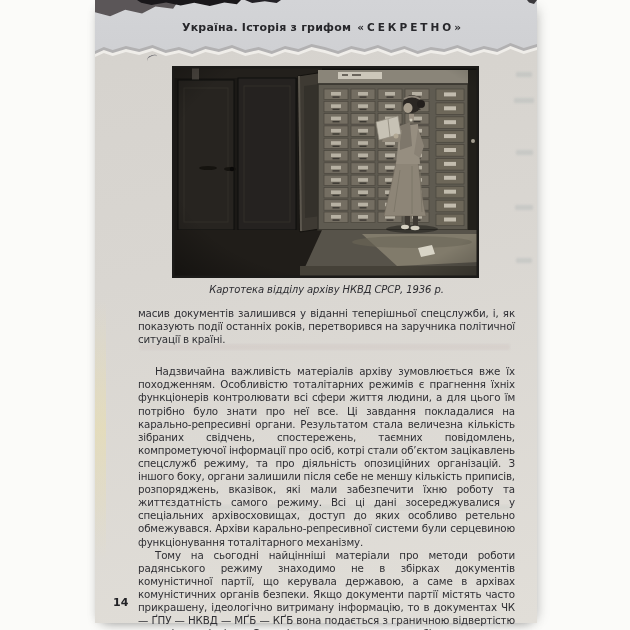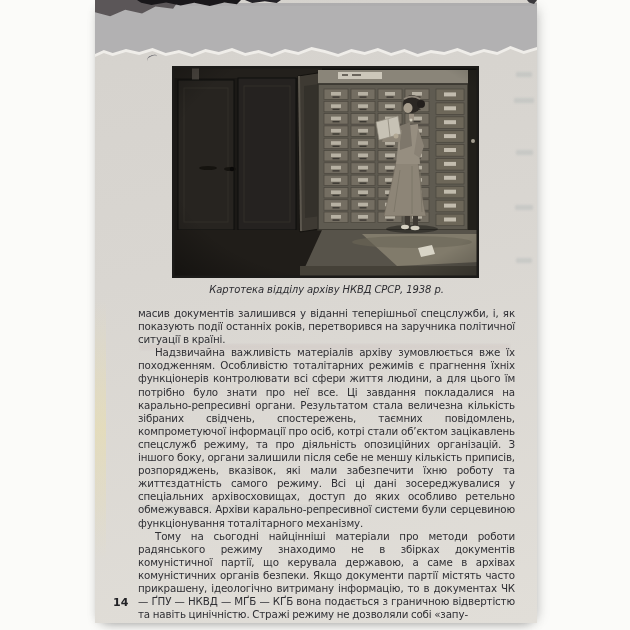--- a/index.html
+++ b/index.html
@@ -67,21 +67,21 @@
     font-style:italic;font-size:10px;color:#2c2c31;letter-spacing:-.1px;
   }
 
   
   .bodytext{
     position:absolute;left:43px;top:307px;width:377px;
     font-size:10.3px;line-height:13.1px;color:#2f2f34;
     text-align:justify;letter-spacing:-.15px;word-spacing:-.4px;
   }
   .bodytext p{margin:0;}
-  .bodytext p.gap-lg{}
+  .bodytext p.gap-lg{margin-bottom:19px;}
   .bodytext p.gap-md{margin-bottom:0;}
   .bodytext p.indent{text-indent:17px;}
 
   .pagenum{position:absolute;left:18px;top:596px;font-weight:bold;font-size:11px;color:#222226;text-align:right;}
 
   
   .ghost{position:absolute;background:rgba(96,130,138,.14);filter:blur(1px);border-radius:1px;z-index:0;}
   .gh1{left:421px;top:72px;width:16px;height:5px;}
   .gh2{left:419px;top:98px;width:20px;height:5px;}
   .gh3{left:421px;top:150px;width:17px;height:5px;}
@@ -91,20 +91,26 @@
   .gh7{left:45px;top:505px;width:370px;height:5px;background:rgba(120,140,135,.07);}
 </style>
 </head>
 <body>
 
 <div class="stage">
   <div class="page">
 
     <div class="tear-gap tear-clip"></div>
     <div class="tear-shadow tear-clip"></div>
+    <div class="band tear-clip">
+      <div class="band-title">
+        <span>Україна. Історія з грифом</span>
+        <span class="sp">«СЕКРЕТНО»</span>
+      </div>
+    </div>
     <div class="torn-dark"></div>
     <div class="blot1"></div>
     <div class="blot2"></div>
     <div class="blot3"></div>
     <div class="pen-mark"></div>
 
     <div class="ghost gh1"></div>
     <div class="ghost gh2"></div>
     <div class="ghost gh3"></div>
     <div class="ghost gh4"></div>
@@ -333,21 +339,21 @@
         <ellipse cx="233" cy="161" rx="4" ry="2.2" fill="#d6d1c2"></ellipse>
         <ellipse cx="243" cy="162" rx="4.5" ry="2.2" fill="#d6d1c2"></ellipse>
 
         <polygon points="246,182 260,179 263,188 249,191" fill="#d8d4c6"></polygon>
 
         <rect x="0" y="0" width="307" height="212" fill="url(#vig)"></rect>
         <rect x="1.25" y="1.25" width="304.5" height="209.5" fill="none" stroke="#1c1b19" stroke-width="2.5"></rect>
       </svg>
     </figure>
 
-    <div class="caption">Картотека відділу архіву НКВД СРСР, 1938 р.</div>
+    <div class="caption">Картотека відділу архіву НКВД СРСР, 1936 р.</div>
 
     <div class="bodytext">
       <p class="gap-lg">масив документів залишився у віданні теперішньої спецслужби, і, як показують події останніх років, перетворився на заручника політичної ситуації в країні.</p>
       <p class="gap-md indent">Надзвичайна важливість матеріалів архіву зумовлюється вже їх походженням. Особливістю тоталітарних режимів є прагнення їхніх функціонерів контролювати всі сфери життя людини, а для цього їм потрібно було знати про неї все. Ці завдання покладалися на карально-репресивні органи. Результатом стала величезна кількість зібраних свідчень, спостережень, таємних повідомлень, компрометуючої інформації про осіб, котрі стали об’єктом зацікавлень спецслужб режиму, та про діяльність опозиційних організацій. З іншого боку, органи залишили після себе не меншу кількість приписів, розпоряджень, вказівок, які мали забезпечити їхню роботу та життєздатність самого режиму. Всі ці дані зосереджувалися у спеціальних архівосховищах, доступ до яких особливо ретельно обмежувався. Архіви карально-репресивної системи були серцевиною функціонування тоталітарного механізму.</p>
       <p class="indent">Тому на сьогодні найцінніші матеріали про методи роботи радянського режиму знаходимо не в збірках документів комуністичної партії, що керувала державою, а саме в архівах комуністичних органів безпеки. Якщо документи партії містять часто прикрашену, ідеологічно витриману інформацію, то в документах ЧК — ҐПУ — НКВД — МҐБ — КҐБ вона подається з граничною відвертістю та навіть цинічністю. Стражі режиму не дозволяли собі «запу-</p>
     </div>
 
     <div class="pagenum">14</div>
   </div>
 </div>

